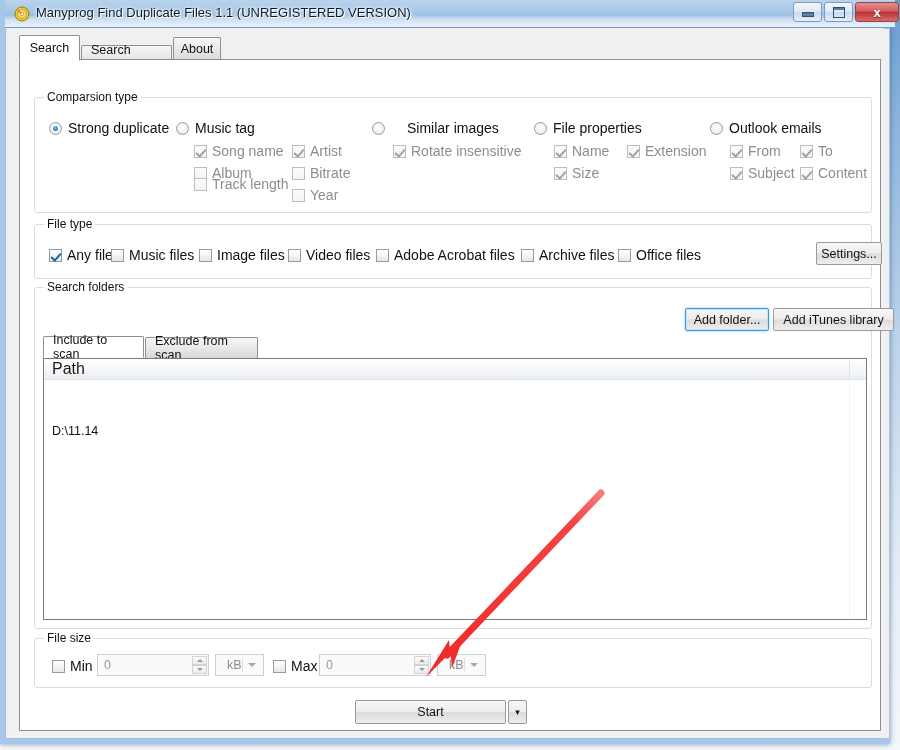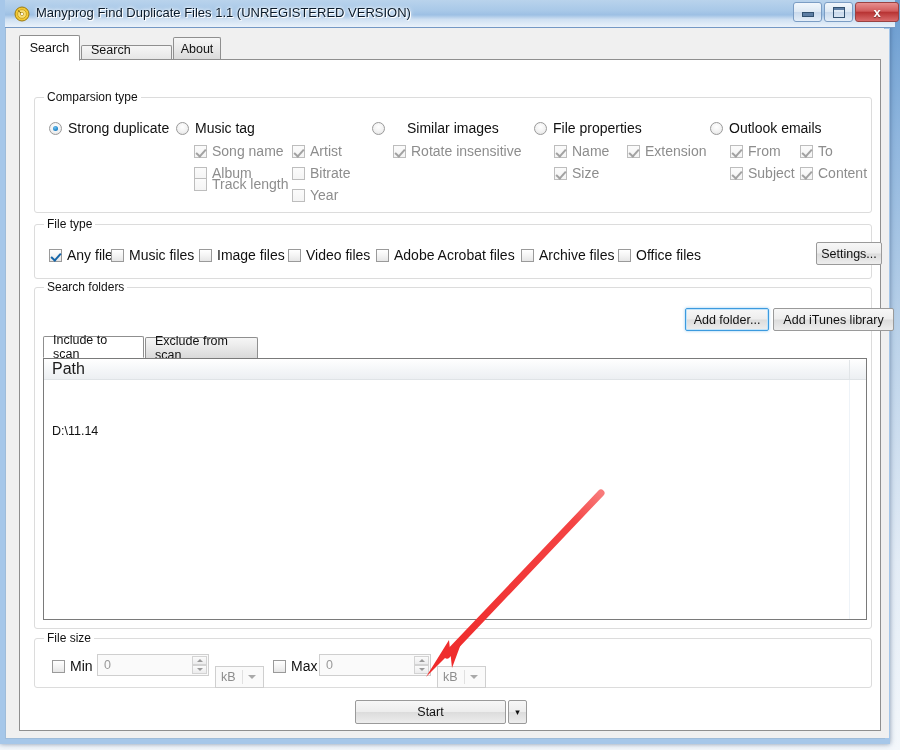--- a/index.html
+++ b/index.html
@@ -124,21 +124,21 @@
   .spin{position:absolute;box-sizing:border-box;border:1px solid #cfcfcf;background:#fafafa;display:flex;align-items:center;}
   .spin .val{padding-left:6px;font-size:12.5px;color:#9a9a9a;}
   .spin-btns{position:absolute;right:1px;top:1px;width:15px;height:18px;display:flex;flex-direction:column;}
   .spin-b{flex:1;border:1px solid #d3d3d3;background:linear-gradient(180deg,#fbfbfb,#ececed);
     display:flex;align-items:center;justify-content:center;box-sizing:border-box;}
   .tri{width:0;height:0;border-left:3px solid transparent;border-right:3px solid transparent;}
   .tri.up{border-bottom:3px solid #9a9a9a;}
   .tri.dn{border-top:3px solid #9a9a9a;}
   
   .combo{position:absolute;box-sizing:border-box;border:1px solid #cfcfcf;background:#fafafa;
-    display:flex;align-items:center;padding-left:5px;font-size:12.5px;color:#8d8d8d;margin-top:12px;}
+    display:flex;align-items:center;padding-left:11px;font-size:12.5px;color:#8d8d8d;}
   .combo-arrow{position:absolute;right:7px;top:50%;margin-top:-2px;width:0;height:0;
     border-left:4px solid transparent;border-right:4px solid transparent;border-top:4px solid #a9a9a9;}
   .combo-sep{position:absolute;right:20px;top:3px;bottom:3px;width:1px;background:#e0e0e0;}
   #statusbar{position:absolute;left:0;bottom:0;width:878px;height:0px;background:#f0f0f0;}
   
   #arrow{position:absolute;left:0;top:0;width:900px;height:750px;pointer-events:none;}
 </style>
 </head>
 <body>
 

